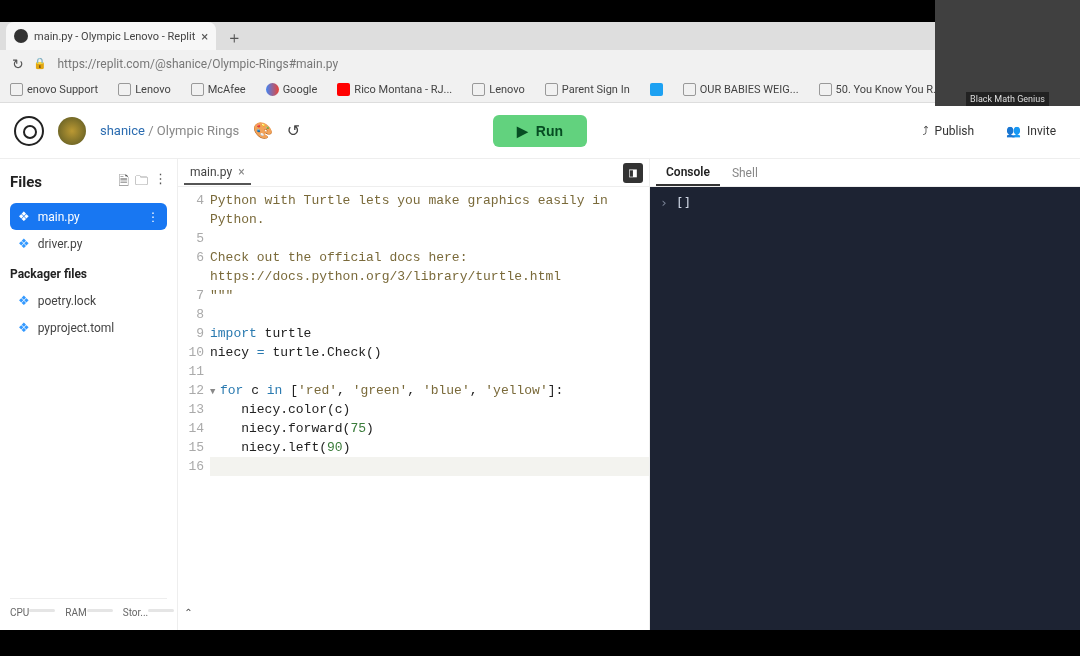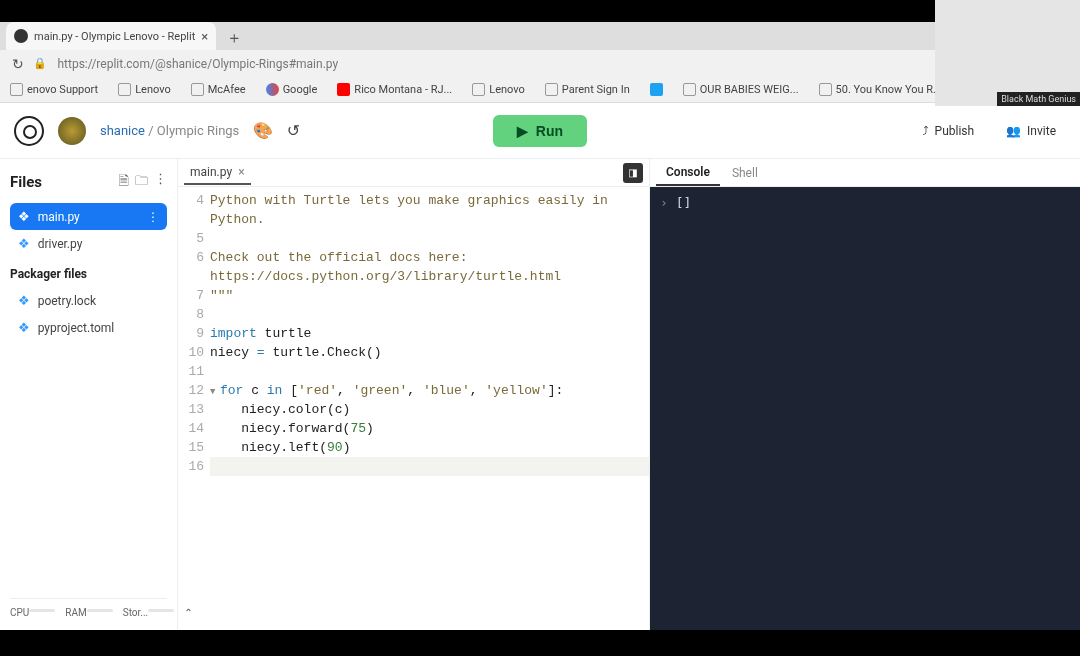--- a/index.html
+++ b/index.html
@@ -88,25 +88,25 @@
   .bm { display: flex; align-items: center; gap: 4px; cursor: pointer; }
   .bm .bm-ic { width: 13px; height: 13px; border: 1px solid #999; border-radius: 2px; }
   .bm.gg .bm-ic { border: none; background: linear-gradient(90deg,#4285f4,#ea4335); border-radius:50%; }
   .bm.yt .bm-ic { border: none; background: #f00; border-radius:2px; }
   .bm.tw .bm-ic { border: none; background:#1da1f2; border-radius:2px; }
 
   .webcam {
     position: absolute;
     top: 0; right: 0;
     width: 145px; height: 106px;
-    background: #e5e5e5;
+    background: #404040;
     z-index: 50;
     display: flex;
     align-items: flex-end;
-    justify-content: flex-end;
+    justify-content: center;
   }
   .webcam .tag {
     background: #222;
     color: #ddd;
     font-size: 9px;
     padding: 2px 4px;
   }
 
   .app {
     position: absolute;

